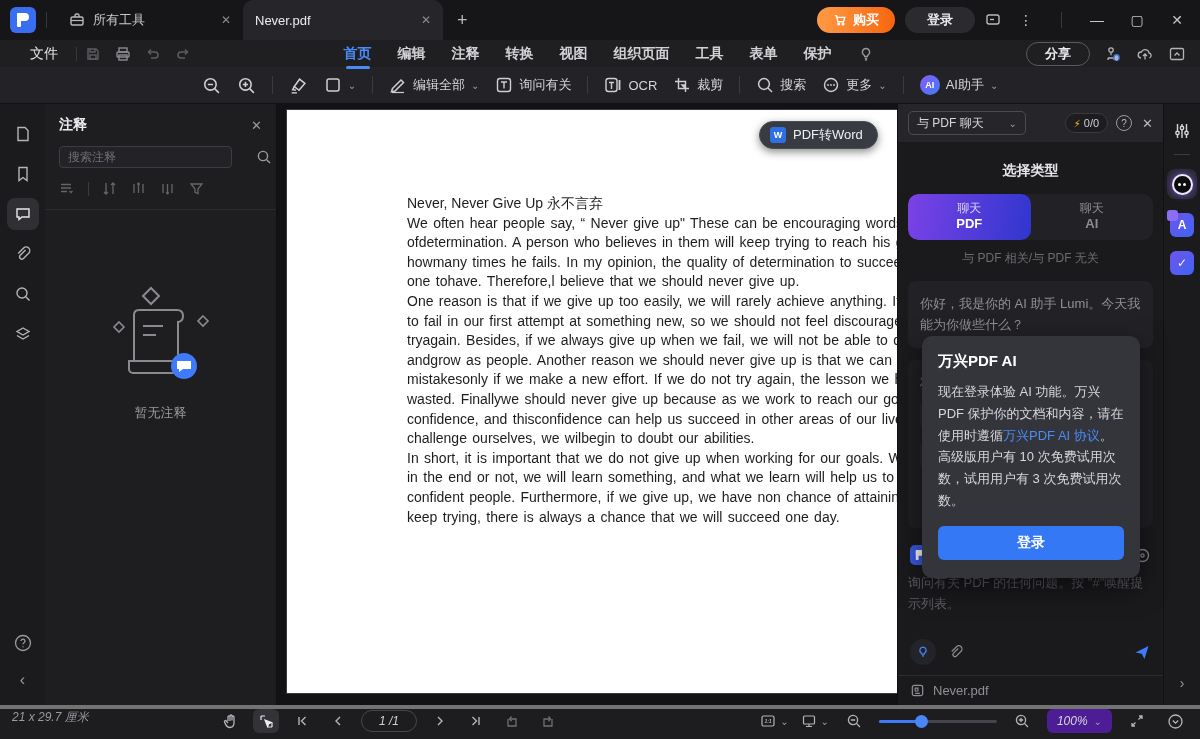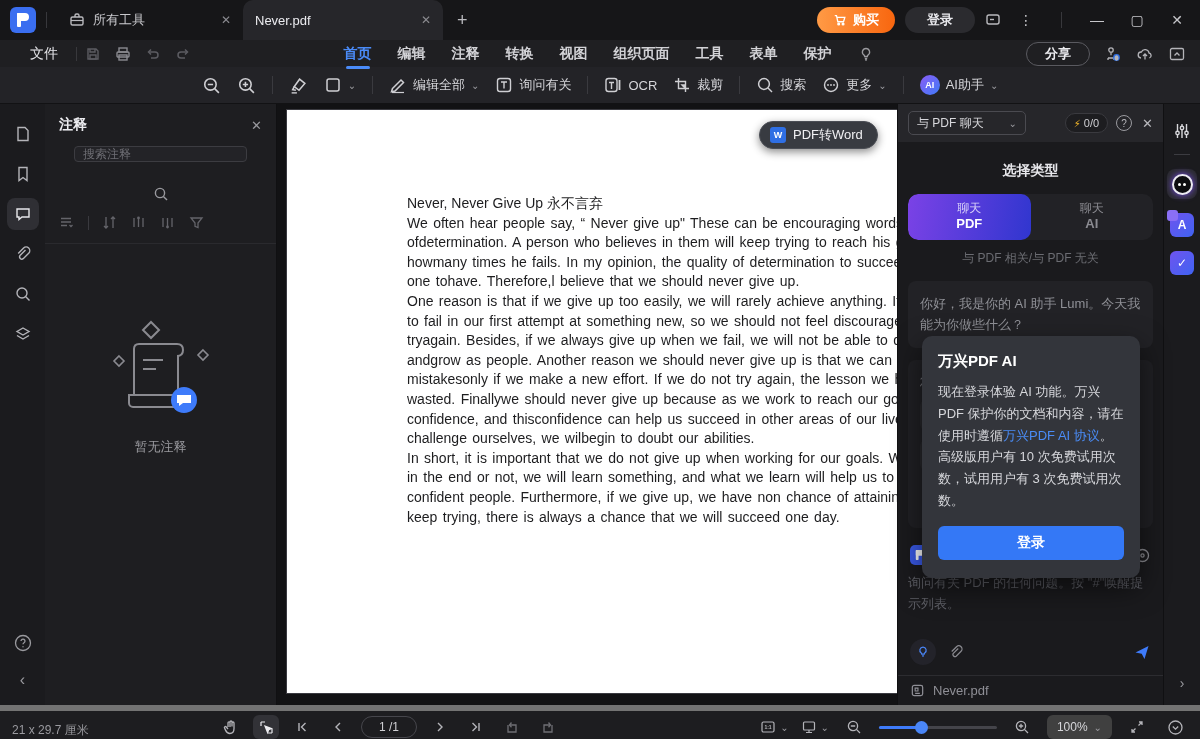--- a/index.html
+++ b/index.html
@@ -50,21 +50,21 @@
   .rail-left { width:45px; background:#1b1b1e; display:flex; flex-direction:column; align-items:center; padding-top:14px; gap:8px; }
   .rail-ico { width:32px; height:32px; display:flex; align-items:center; justify-content:center; border-radius:8px; color:#b4b4b9; }
   .rail-ico.active { background:#2f2f34; color:#e8e8ec; }
   .rail-spacer { flex:1; }
   .rail-bottom { display:flex; flex-direction:column; align-items:center; gap:18px; padding-bottom:16px; color:#9a9a9f; }
 
   .left-panel { width:232px; background:#1e1e21; border-right:1px solid #101012; display:flex; flex-direction:column; }
   .lp-head { display:flex; align-items:center; justify-content:space-between; padding:12px 14px 8px; }
   .lp-title { font-size:14px; font-weight:700; color:#ececf0; }
   .lp-close { color:#9a9a9f; font-size:13px; }
-  .lp-search { display:flex; align-items:center; gap:24px; padding:4px 14px 2px;flex-direction:column; }
+  .lp-search { display:flex; align-items:center; gap:24px; padding:4px 14px 2px; }
   .lp-search input { flex:1; height:22px; background:#232327; border:1px solid #3c3c41; border-radius:4px; color:#cfcfd3; font-size:12px; padding:0 8px; outline:none; }
   .lp-search input::placeholder { color:#6d6d73; }
   .lp-filters { display:flex; align-items:center; gap:12px; padding:10px 14px 12px; color:#64646a; border-bottom:1px solid #2a2a2e; }
   .lp-empty { flex:1; display:flex; flex-direction:column; align-items:center; justify-content:flex-start; padding-top:68px; gap:14px; }
   .lp-empty-text { font-size:13px; color:#9a9a9f; }
 
   .viewport { flex:1; position:relative; background:#121214; overflow:hidden; }
   .page { position:absolute; left:10px; top:6px; width:794px; height:583px; background:#fff; box-shadow:0 0 0 1px #3a3a40; }
   .doc-text { position:absolute; left:120px; top:84px; width:620px; color:#1d1d1f; font-size:14px; line-height:19.6px; }
   .doc-line { white-space:nowrap; word-spacing:1.5px; }
@@ -117,31 +117,31 @@
   .rr-div { width:16px; height:1px; background:#3c3c41; }
   .robot-tile { width:30px; height:30px; border-radius:8px; background:#2b2b30; display:flex; align-items:center; justify-content:center; }
   .robot { width:21px; height:21px; border-radius:50%; background:#0c0c10; border:2px solid #ecebf2; box-shadow:0 0 7px #7a4df0; display:flex; align-items:center; justify-content:center; gap:2px; }
   .robot i { width:3px; height:3px; border-radius:50%; background:#fff; }
   .grad-sq { width:24px; height:24px; border-radius:6px; background:linear-gradient(135deg,#6f54ee,#3f63f2); color:#fff; font-weight:700; font-size:12px; display:flex; align-items:center; justify-content:center; position:relative; }
   .grad-sq.tr::before { content:""; position:absolute; left:-3px; top:-3px; width:11px; height:11px; border-radius:3px; background:#8a6ff5; z-index:0; }
   .grad-sq span { position:relative; z-index:1; }
   .rr-bottom { margin-top:auto; padding-bottom:14px; color:#9a9a9f; font-size:14px; }
 
   
-  .statusbar { height:34px; background:#1d1d20; border-top:6px solid #737373; display:flex; align-items:flex-end; padding:0 12px; font-size:12px; color:#9a9a9f; }
+  .statusbar { height:34px; background:#1d1d20; border-top:4px solid #737373; display:flex; align-items:flex-start; padding:0 12px; font-size:12px; color:#9a9a9f;font-style:italic; }
   .sb-left { width:205px; }
   .sb-center { display:flex; align-items:center; gap:10px; }
   .sb-tile { width:26px; height:24px; border-radius:6px; display:flex; align-items:center; justify-content:center; color:#b4b4b9; }
   .sb-tile.active { background:#323237; color:#ececf0; }
   .page-pill { width:56px; height:22px; border:1px solid #46464c; border-radius:12px; display:flex; align-items:center; justify-content:center; color:#d0d0d4; font-size:12px; }
   .sb-right { margin-left:auto; display:flex; align-items:center; gap:12px; }
   .slider { position:relative; width:118px; height:3px; background:#44444a; border-radius:2px; }
   .slider .fill { position:absolute; left:0; top:0; height:3px; width:42px; background:#3e7bfa; border-radius:2px; }
   .slider .thumb { position:absolute; left:36px; top:-5px; width:13px; height:13px; border-radius:50%; background:#4a86f7; }
-  .zoom-pill { height:24px; padding:0 10px; background:#404040; border-radius:6px; display:flex; align-items:center; gap:6px; color:#d6d6da; font-size:12px; }
+  .zoom-pill { height:24px; padding:0 10px; background:#4c1d95; border-radius:6px; display:flex; align-items:center; gap:6px; color:#d6d6da; font-size:12px; }
 
   svg { display:block; }
 </style>
 </head>
 <body>
 
 <div class="app">
 
   <div class="titlebar">
     <div class="logo-sq">

